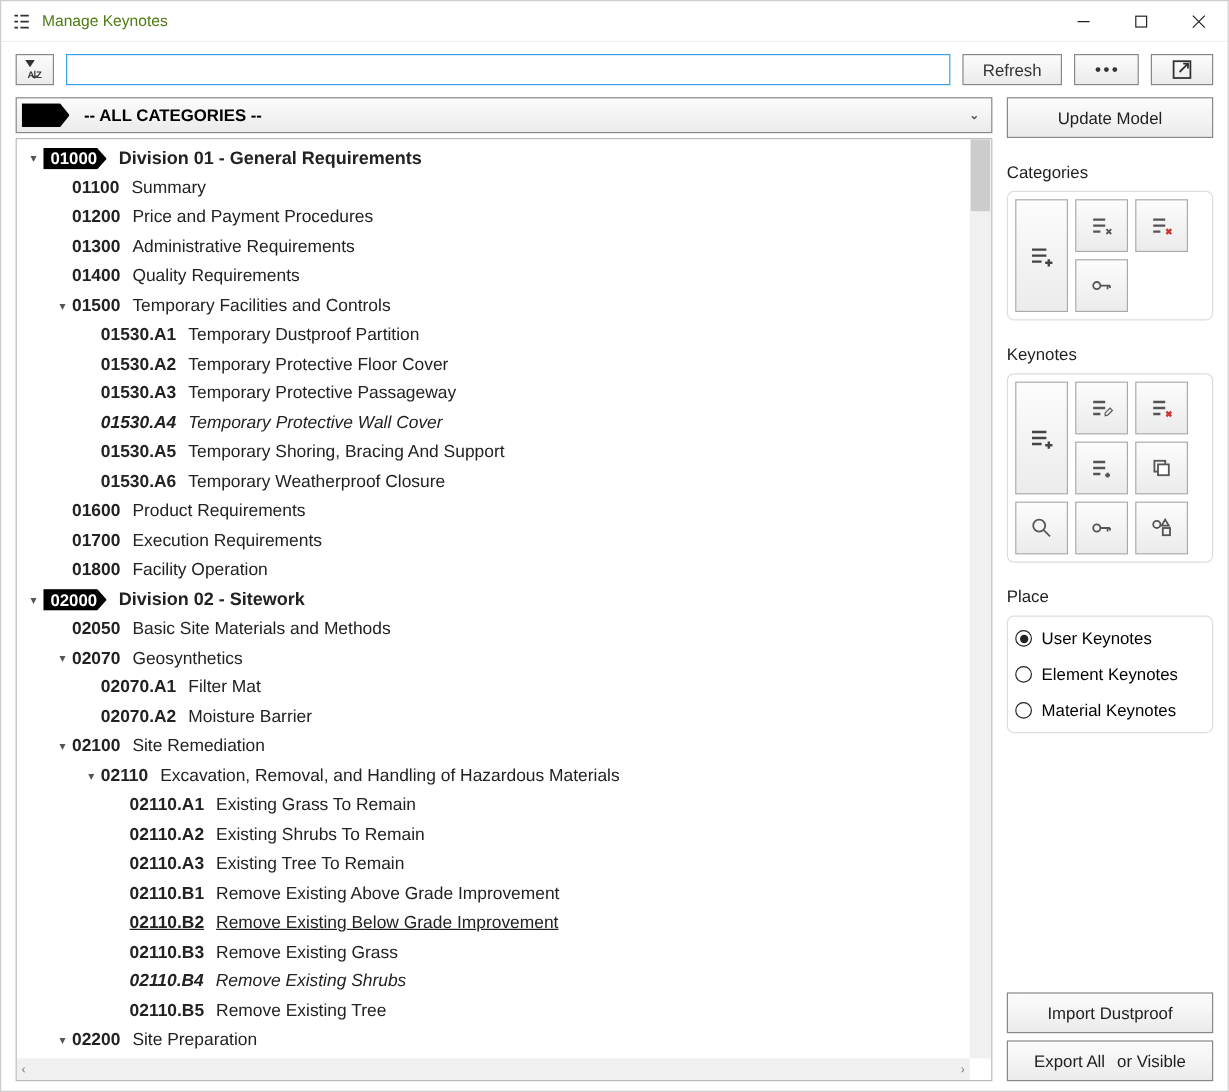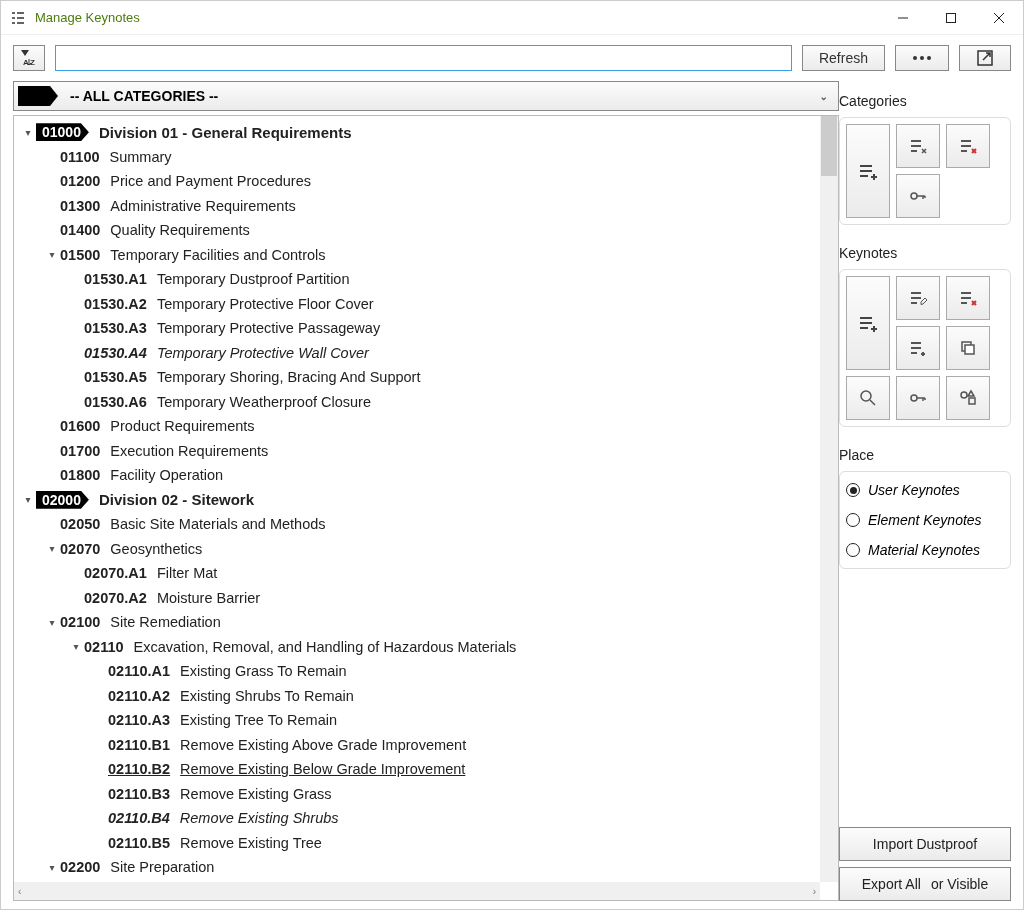--- a/index.html
+++ b/index.html
@@ -9,21 +9,21 @@
 .titlebar .app-icon { width: 18px; height: 18px; margin-right: 8px; display: flex; align-items: center; justify-content: center; }
 .titlebar .title { font-size: 13px; color: #4d7c0f; }
 .win-controls { margin-left: auto; display: flex; }
 .win-btn { width: 48px; height: 34px; display: flex; align-items: center; justify-content: center; font-size: 14px; color: #222; }
 
 .toolbar { display: flex; align-items: stretch; padding: 10px 12px; gap: 10px; }
 .sort-btn { width: 32px; border: 1px solid #888; background: linear-gradient(#fcfcfc,#ebebeb); display: flex; align-items: center; justify-content: center; }
 .search-box { flex: 1; border: 1px solid #3aa0e8; padding: 4px 8px; font-size: 14px; outline: none; }
 .toolbar .btn { border: 1px solid #888; background: linear-gradient(#fcfcfc,#ebebeb); padding: 0 16px; font-size: 14px; display: flex; align-items: center; justify-content: center; color: #333; min-width: 36px; }
 
-.main-row { display: flex; flex: 1; min-height: 0; padding: 0 12px 8px 12px; }
+.main-row { display: flex; flex: 1; min-height: 0; padding: 0 12px 8px 12px; gap: 12px; }
 .left-col { flex: 1; display: flex; flex-direction: column; min-width: 0; }
 .right-col { width: 172px; display: flex; flex-direction: column; gap: 8px; }
 
 .cat-dropdown { height: 30px; border: 1px solid #888; background: linear-gradient(#fcfcfc,#ebebeb); display: flex; align-items: center; padding-left: 4px; font-size: 14px; font-weight: 700; position: relative; }
 .cat-dropdown .chev { position: absolute; right: 10px; font-size: 10px; color: #555; }
 .cat-tag { background: #000; color: #000; height: 20px; width: 40px; margin-right: 12px; clip-path: polygon(0 0, 80% 0, 100% 50%, 80% 100%, 0 100%); }
 
 .tree-wrap { flex: 1; border: 1px solid #bbb; margin-top: 4px; position: relative; overflow: hidden; }
 .tree-scroll { position: absolute; inset: 0 18px 18px 0; overflow: hidden; padding-top: 4px; }
 
@@ -32,21 +32,21 @@
 .hscrollbar { position: absolute; left: 0; right: 18px; bottom: 0; height: 18px; background: #f0f0f0; display: flex; justify-content: space-between; align-items: center; padding: 0 4px; color: #777; font-size: 10px; }
 
 .node { display: flex; align-items: center; height: 24.5px; font-size: 14.5px; color: #222; white-space: nowrap; }
 .expander { width: 12px; text-align: center; color: #555; font-size: 10px; user-select: none; margin-right: 2px; }
 .code-tag { background: #000; color: #fff; font-weight: 700; padding: 1px 8px 1px 6px; margin-right: 10px; clip-path: polygon(0 0, calc(100% - 8px) 0, 100% 50%, calc(100% - 8px) 100%, 0 100%); font-size: 14px; }
 .code-bold { font-weight: 700; margin-right: 10px; font-size: 14.5px; }
 .label-bold { font-weight: 700; font-size: 15px; }
 
 .side-btn { border: 1px solid #888; background: linear-gradient(#fcfcfc,#ebebeb); height: 34px; display: flex; align-items: center; justify-content: center; font-size: 14px; color: #222; }
 .panel-label { font-size: 14px; color: #222; margin-top: 12px; }
-.panel-box { border: 1px solid #ddd; border-radius: 6px; padding: 6px; display: flex; gap: 6px; flex-wrap: wrap; font-style: italic; }
+.panel-box { border: 1px solid #ddd; border-radius: 6px; padding: 6px; display: flex; gap: 6px; flex-wrap: wrap; }
 .icon-btn { width: 44px; height: 44px; border: 1px solid #aaa; background: linear-gradient(#fcfcfc,#ebebeb); display: flex; align-items: center; justify-content: center; color: #555; }
 .icon-btn.tall { height: 94px; }
 .icon-mini-col { display: flex; flex-direction: column; gap: 6px; }
 
 .radio-row { display: flex; align-items: center; gap: 8px; font-size: 14px; height: 24px; }
 .radio-row .dot { width: 14px; height: 14px; border: 1px solid #222; border-radius: 50%; display: flex; align-items: center; justify-content: center; }
 .radio-row .dot.checked::after { content: ""; width: 7px; height: 7px; background: #222; border-radius: 50%; }
 
 .footer-btns { margin-top: auto; display: flex; flex-direction: column; gap: 6px; }
 .footer-btns .double { display: flex; gap: 10px; justify-content: center; }
@@ -279,20 +279,21 @@
           <div class="thumb"></div>
         </div>
       <div class="hscrollbar">
           <span>‹</span>
           <span>›</span>
         </div>
     </div>
   </div>
 
   <div class="right-col">
+    <div class="side-btn">Update Model</div>
 
     <div class="panel-label">Categories</div>
     <div class="panel-box">
       <div class="icon-btn tall">
         <svg width="22" height="22" viewBox="0 0 22 22">
             <path d="M3 6h12M3 11h12M3 16h8" stroke="#444" stroke-width="2"></path>
             <path d="M17 14v6M14 17h6" stroke="#444" stroke-width="2"></path>
           </svg>
       </div>
       <div class="icon-mini-col">

